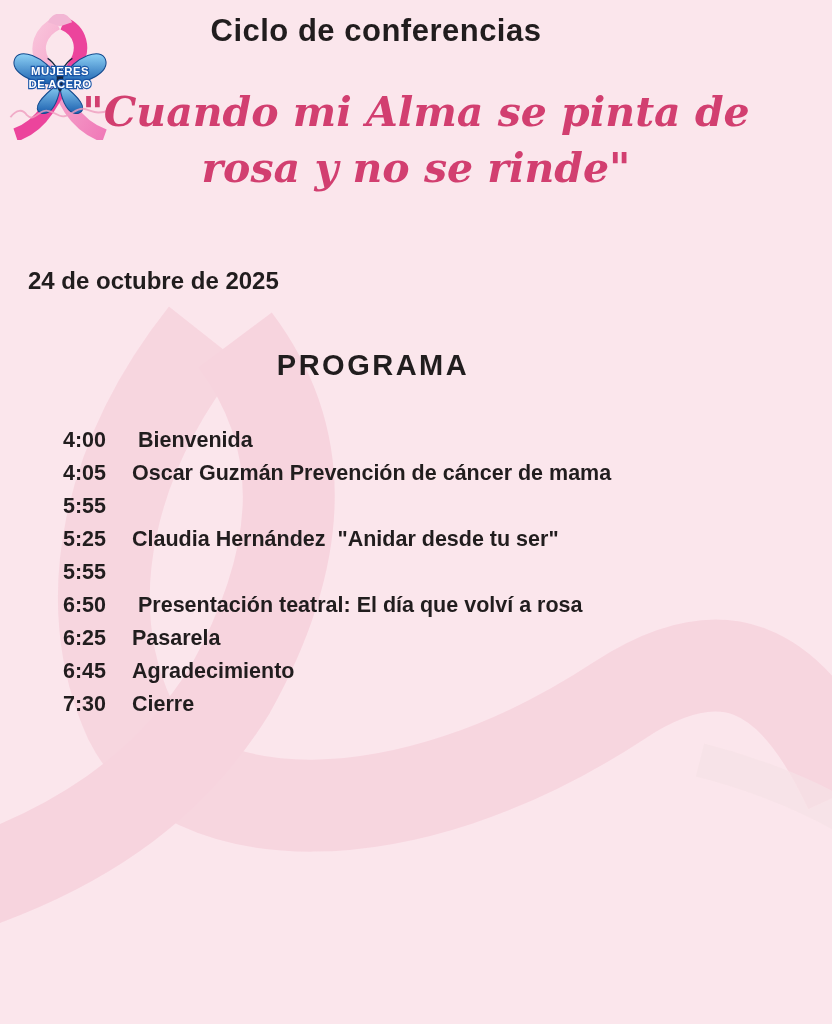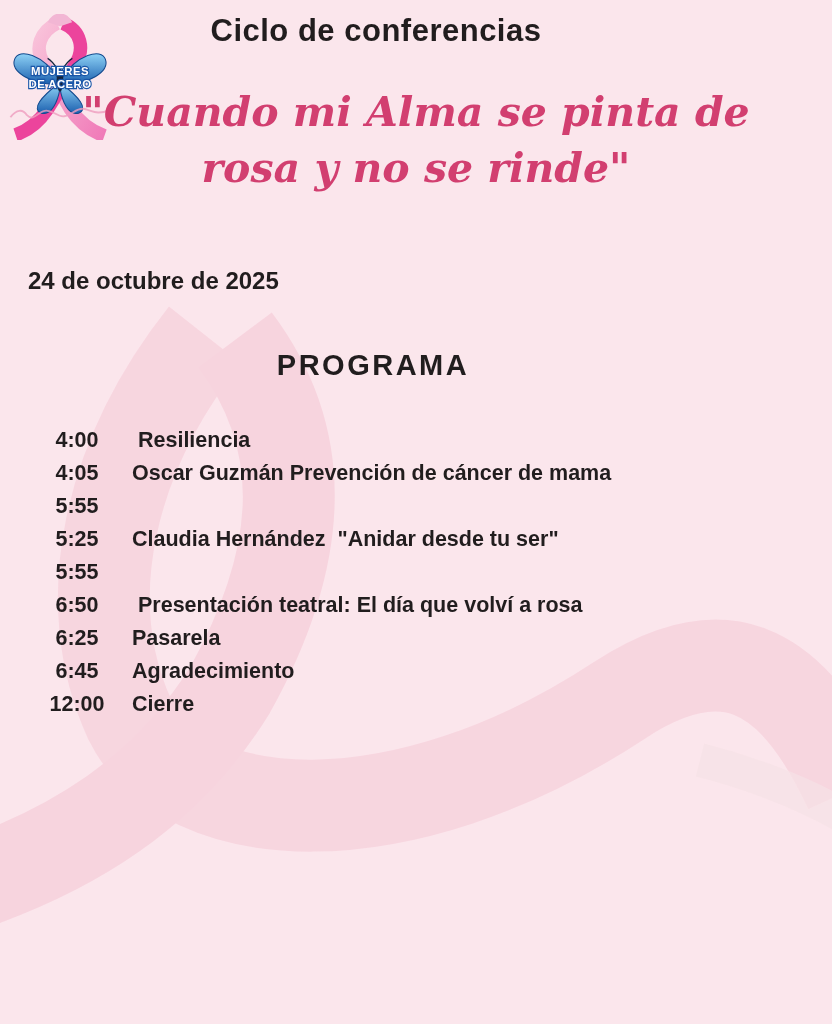--- a/index.html
+++ b/index.html
@@ -96,21 +96,21 @@
   .program-row{
     display:flex;
     align-items:baseline;
     height:33px;
     font-size:21.5px;
     font-weight:bold;
     color:var(--text-dark,#211d1e);
   }
   .row-time{
     flex:0 0 58px;
-    text-align:center;
+    text-align:right;
   }
   .row-desc{
     margin-left:26px;
     white-space:pre-wrap;
   }
 </style>
 </head>
 <body>
 
 <div class="flyer">
@@ -164,21 +164,21 @@
   <div class="event-when">
     <div>24 de octubre de 2025</div>
   </div>
 
   <div class="program-heading">PROGRAMA</div>
 
   <div class="program-list">
 
       <div class="program-row">
         <span class="row-time">4:00</span>
-        <span class="row-desc"> Resiliencia</span>
+        <span class="row-desc"> Bienvenida</span>
       </div>
 
       <div class="program-row">
         <span class="row-time">4:05</span>
         <span class="row-desc">Oscar Guzmán Prevención de cáncer de mama</span>
       </div>
 
       <div class="program-row">
         <span class="row-time">5:55</span>
       </div>
@@ -201,18 +201,18 @@
         <span class="row-time">6:25</span>
         <span class="row-desc">Pasarela</span>
       </div>
 
       <div class="program-row">
         <span class="row-time">6:45</span>
         <span class="row-desc">Agradecimiento</span>
       </div>
 
       <div class="program-row">
-        <span class="row-time">12:00</span>
+        <span class="row-time">7:30</span>
         <span class="row-desc">Cierre</span>
       </div>
     </div>
 
 </div>
 
 </body></html>

